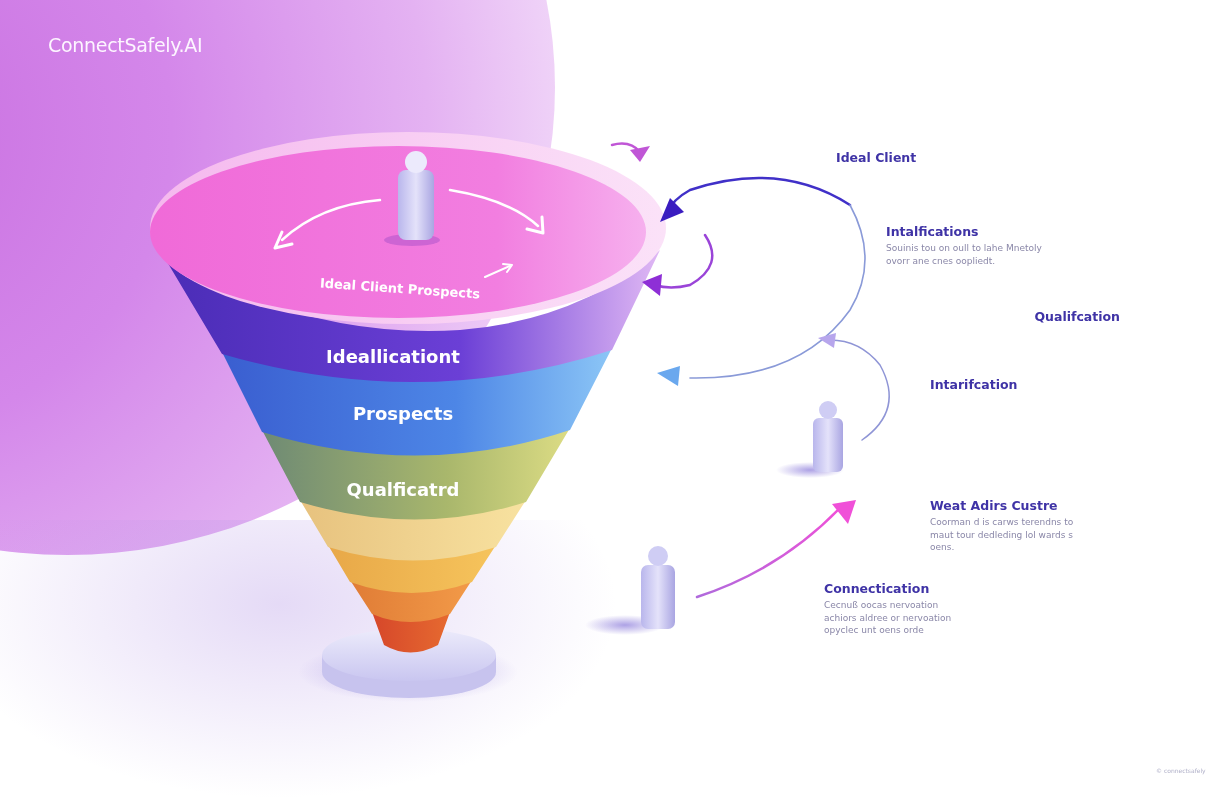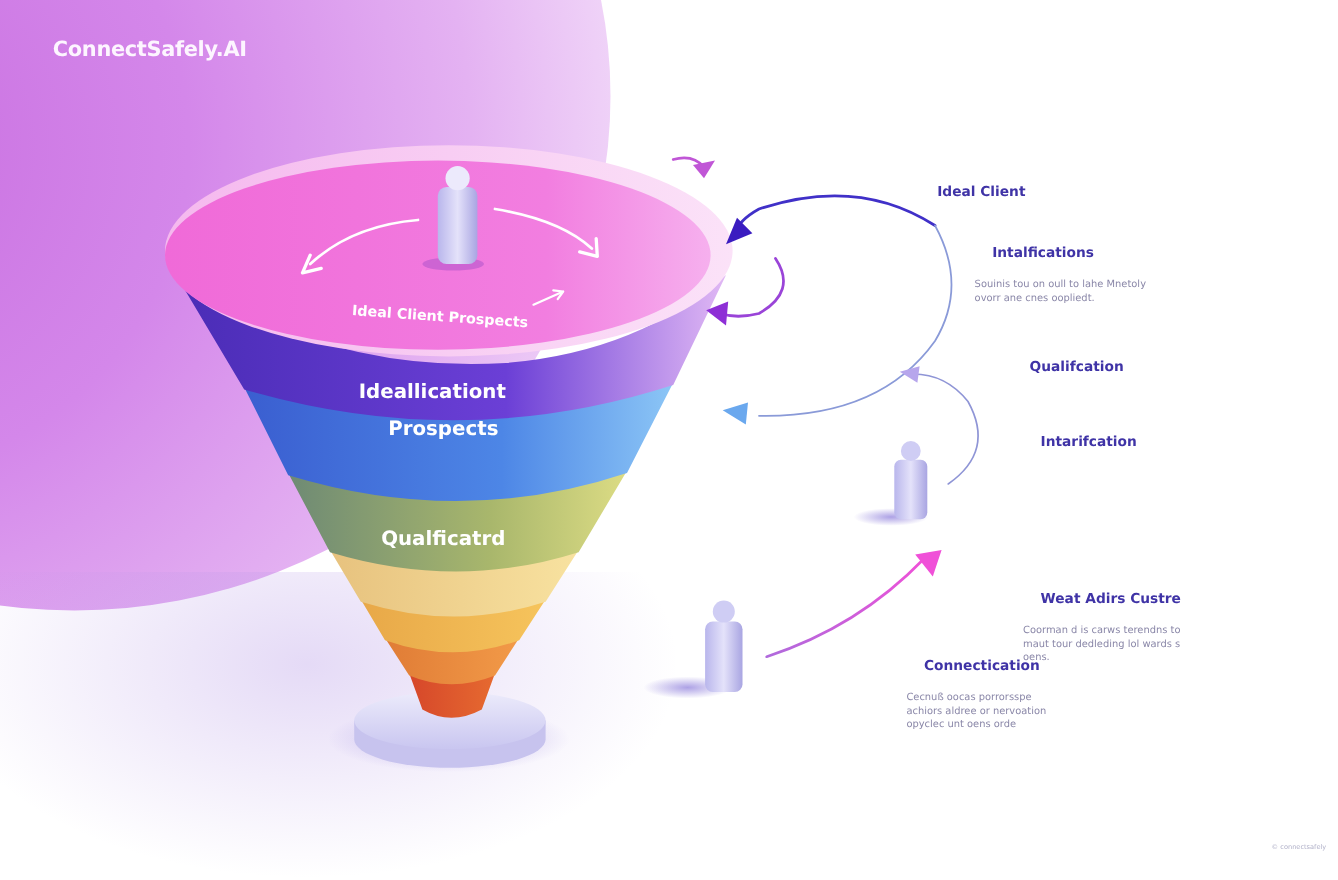--- a/index.html
+++ b/index.html
@@ -1,24 +1,24 @@
 <!DOCTYPE html>
 <html><head>
 <meta charset="utf-8">
 <style>
   html, body { margin:0; padding:0; }
   body { width:1216px; height:800px; position:relative; overflow:hidden; background:#ffffff; font-family:"DejaVu Sans", sans-serif; }
   .bg-blob { position:absolute; left:-420px; top:-380px; width:975px; height:935px; border-radius:50%;
     background: radial-gradient(circle at 30% 55%, #c96fe0 0%, #d487ea 35%, #e4b2f2 65%, #f6e6fb 90%, #ffffff 100%); }
   .bg-shadow { position:absolute; left:0; top:520px; width:620px; height:280px;
     background: radial-gradient(ellipse at 45% 30%, rgba(180,150,230,0.35) 0%, rgba(255,255,255,0) 70%); }
-  .brand { position:absolute; left:48px; top:34px; font-family:"DejaVu Sans", sans-serif; font-weight:bold; font-size:19px; color:#fdf5ff; letter-spacing:-0.3px; }
+  .brand { position:absolute; left:48px; top:34px; font-family:"DejaVu Sans", sans-serif; font-weight:normal; font-size:19px; color:#fdf5ff; letter-spacing:-0.3px; }
   svg.scene { position:absolute; left:0; top:0; width:1216px; height:800px; }
   .callout { position:absolute; }
-  .callout h3 { margin:16px; font-family:"DejaVu Sans", sans-serif; font-weight:bold; font-size:12.5px; color:#3f33a6; }
+  .callout h3 { margin:0; font-family:"DejaVu Sans", sans-serif; font-weight:bold; font-size:12.5px; color:#3f33a6; }
   .callout p { margin:3px 0 0 0; font-size:9px; line-height:12.5px; color:#8a87a8; }
   .funnel-label { position:absolute; font-weight:bold; color:#ffffff; font-size:18px; text-align:center; }
   .watermark { position:absolute; left:1156px; top:767px; font-size:6px; color:#b0b0c8; }
 </style>
 </head>
 <body>
 
 <div class="bg-blob"></div>
 <div class="bg-shadow"></div>
 
@@ -148,43 +148,43 @@
   </g>
   <g>
     <ellipse cx="625" cy="625" rx="40" ry="10" fill="url(#gShadow)"></ellipse>
     <rect x="641" y="565" width="34" height="64" rx="7" fill="url(#gPerson)"></rect>
     <circle cx="658" cy="556" r="10" fill="#cfcdf4"></circle>
   </g>
 </svg>
 
 <div class="funnel-label" style="left:310px; top:281px; width:180px; font-size:13px; transform:rotate(4deg);">Ideal Client Prospects</div>
 <div class="funnel-label" style="left:318px; top:346px; width:150px;">Ideallicationt</div>
-<div class="funnel-label" style="left:328px; top:379px; width:150px;">Prospects</div>
+<div class="funnel-label" style="left:328px; top:403px; width:150px;">Prospects</div>
 <div class="funnel-label" style="left:328px; top:479px; width:150px;">Qualficatrd</div>
 
 <div class="callout" style="left:836px; top:150px; width:200px;">
   <h3>Ideal Client</h3>
 </div>
 
-<div class="callout" style="left:886px; top:206px; width:210px;">
+<div class="callout" style="left:886px; top:224px; width:210px;">
   <h3>Intalfications</h3>
   <p><span>Souinis tou on oull to lahe Mnetoly</span><br><span>ovorr ane cnes oopliedt.</span></p>
 </div>
 
-<div class="callout" style="left:920px; top:309px; width:200px;">
+<div class="callout" style="left:920px; top:309px; width:200px;text-align:right;">
   <h3>Qualifcation</h3>
 </div>
 
 <div class="callout" style="left:930px; top:377px; width:200px;">
   <h3>Intarifcation</h3>
 </div>
 
-<div class="callout" style="left:930px; top:520px; width:200px;">
+<div class="callout" style="left:930px; top:498px; width:200px;">
   <h3>Weat Adirs Custre</h3>
   <p><span>Coorman d is carws terendns to</span><br><span>maut tour dedleding lol wards s</span><br><span>oens.</span></p>
 </div>
 
 <div class="callout" style="left:824px; top:581px; width:200px;">
   <h3>Connectication</h3>
-  <p><span>Cecnuß oocas porrorsspe</span><br><span>achiors aldree or nervoation</span><br><span>opyclec unt oens orde</span></p>
+  <p><span>Cecnuß oocas nervoation</span><br><span>achiors aldree or nervoation</span><br><span>opyclec unt oens orde</span></p>
 </div>
 
 <div class="watermark">© connectsafely</div>
 
 </body></html>

